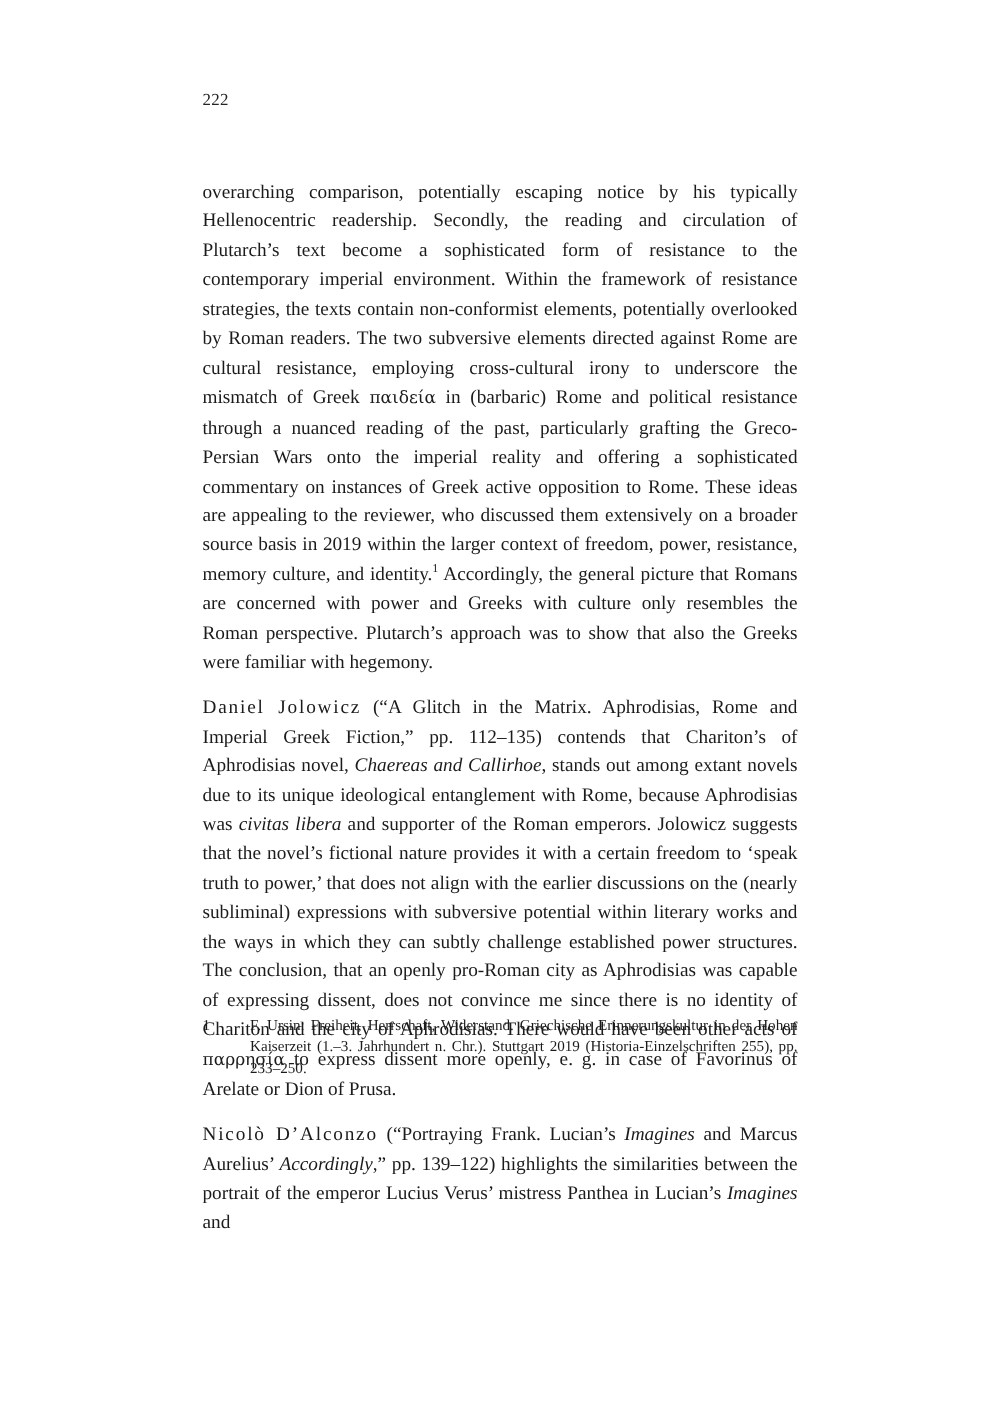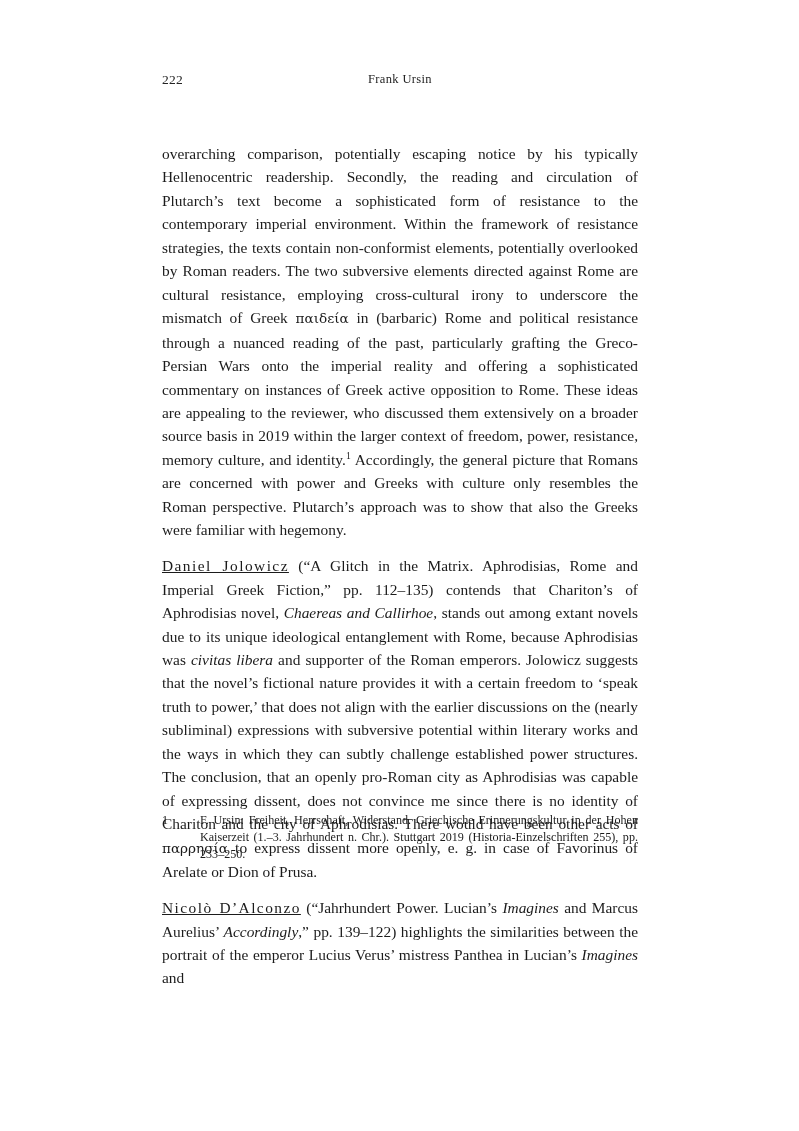--- a/index.html
+++ b/index.html
@@ -65,21 +65,20 @@
     text-justify: inter-word;
     hyphens: manual;
     color: #1b1b1b;
   }
   p.body-par + p.body-par {
     margin-top: 12.5px;
   }
 
   .smallcapsname {
     letter-spacing: 1.45px;
-    text-decoration: underline;
   }
 
   i, .ital {
     font-style: italic;
     margin-top: 10px;
   }
 
   sup.fn-ref {
     font-size: 9.6px;
     vertical-align: super;
@@ -117,26 +116,25 @@
     font-size: 12.1px;
   }
 </style>
 </head>
 <body>
 
 <div class="page">
 
   <div class="running-header">
     <span class="folio">222</span>
-    <span class="running-title">Frank Ursin</span>
   </div>
 
   <div class="textblock" id="textblock">
       <p class="body-par"><span>overarching comparison, potentially escaping notice by his typically Hellenocentric readership. Secondly, the reading and circulation of Plutarch’s text become a sophisticated form of resistance to the contemporary imperial environment. Within the framework of resistance strategies, the texts contain non-conformist elements, potentially overlooked by Roman readers. The two subversive elements directed against Rome are cultural resistance, employing cross-cultural irony to underscore the mismatch of Greek </span><span class="grk">παιδεία</span><span> in (barbaric) Rome and political resistance through a nuanced reading of the past, particularly grafting the Greco-Persian Wars onto the imperial reality and offering a sophisticated commentary on instances of Greek active opposition to Rome. These ideas are appealing to the reviewer, who discussed them extensively on a broader source basis in 2019 within the larger context of freedom, power, resistance, memory culture, and identity.</span><sup class="fn-ref">1</sup><span> Accordingly, the general picture that Romans are concerned with power and Greeks with culture only resembles the Roman perspective. Plutarch’s approach was to show that also the Greeks were familiar with hegemony.</span></p>
       <p class="body-par"><span class="smallcapsname">Daniel Jolowicz</span><span> (“A Glitch in the Matrix. Aphrodisias, Rome and Imperial Greek Fiction,” pp. 112–135) contends that Chariton’s of Aphrodisias novel, </span><i>Chaereas and Callirhoe</i><span>, stands out among extant novels due to its unique ideological entanglement with Rome, because Aphrodisias was </span><i>civitas libera</i><span> and supporter of the Roman emperors. Jolowicz suggests that the novel’s fictional nature provides it with a certain freedom to ‘speak truth to power,’ that does not align with the earlier discussions on the (nearly subliminal) expressions with subversive potential within literary works and the ways in which they can subtly challenge established power structures. The conclusion, that an openly pro-Roman city as Aphrodisias was capable of expressing dissent, does not convince me since there is no identity of Chariton and the city of Aphrodisias. There would have been other acts of </span><span class="grk">παρρησία</span><span> to express dissent more openly, e. g. in case of Favorinus of Arelate or Dion of Prusa.</span></p>
-      <p class="body-par"><span class="smallcapsname">Nicolò D’Alconzo</span><span> (“Jahrhundert Power. Lucian’s </span><i>Imagines</i><span> and Marcus Aurelius’ </span><i>Accordingly</i><span>,” pp. 139–122) highlights the similarities between the portrait of the emperor Lucius Verus’ mistress Panthea in Lucian’s </span><i>Imagines</i><span> and</span></p>
+      <p class="body-par"><span class="smallcapsname">Nicolò D’Alconzo</span><span> (“Portraying Frank. Lucian’s </span><i>Imagines</i><span> and Marcus Aurelius’ </span><i>Accordingly</i><span>,” pp. 139–122) highlights the similarities between the portrait of the emperor Lucius Verus’ mistress Panthea in Lucian’s </span><i>Imagines</i><span> and</span></p>
     </div>
 
   <div class="footnotes" id="footnotes">
       <div class="footnote"><span class="fn-num">1</span><span>F. Ursin: Freiheit, Herrschaft, Widerstand. Griechische Erinnerungskultur in der Hohen Kaiserzeit (1.–3. Jahrhundert n. Chr.). Stuttgart 2019 (Historia-Einzelschriften 255), pp. 233–250.</span></div>
     </div>
 
 </div>
 
 </body></html>

